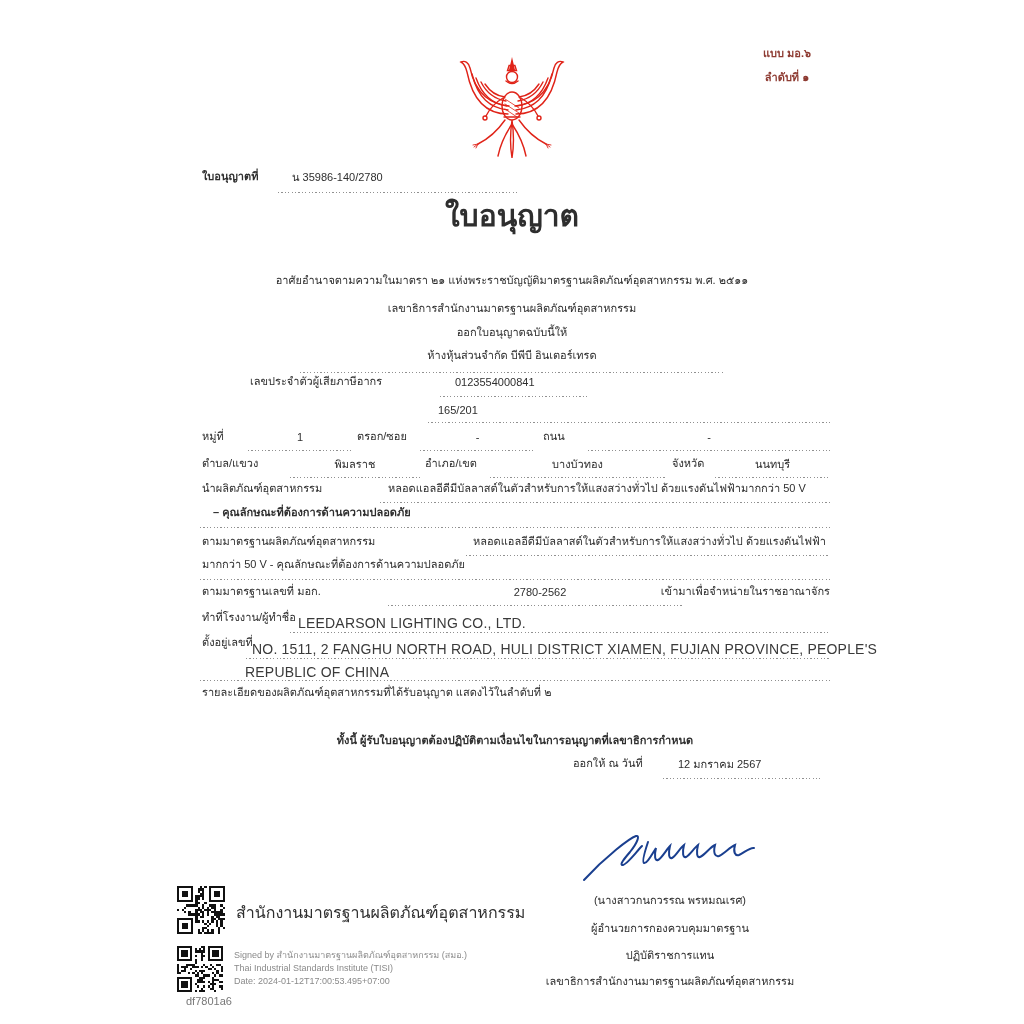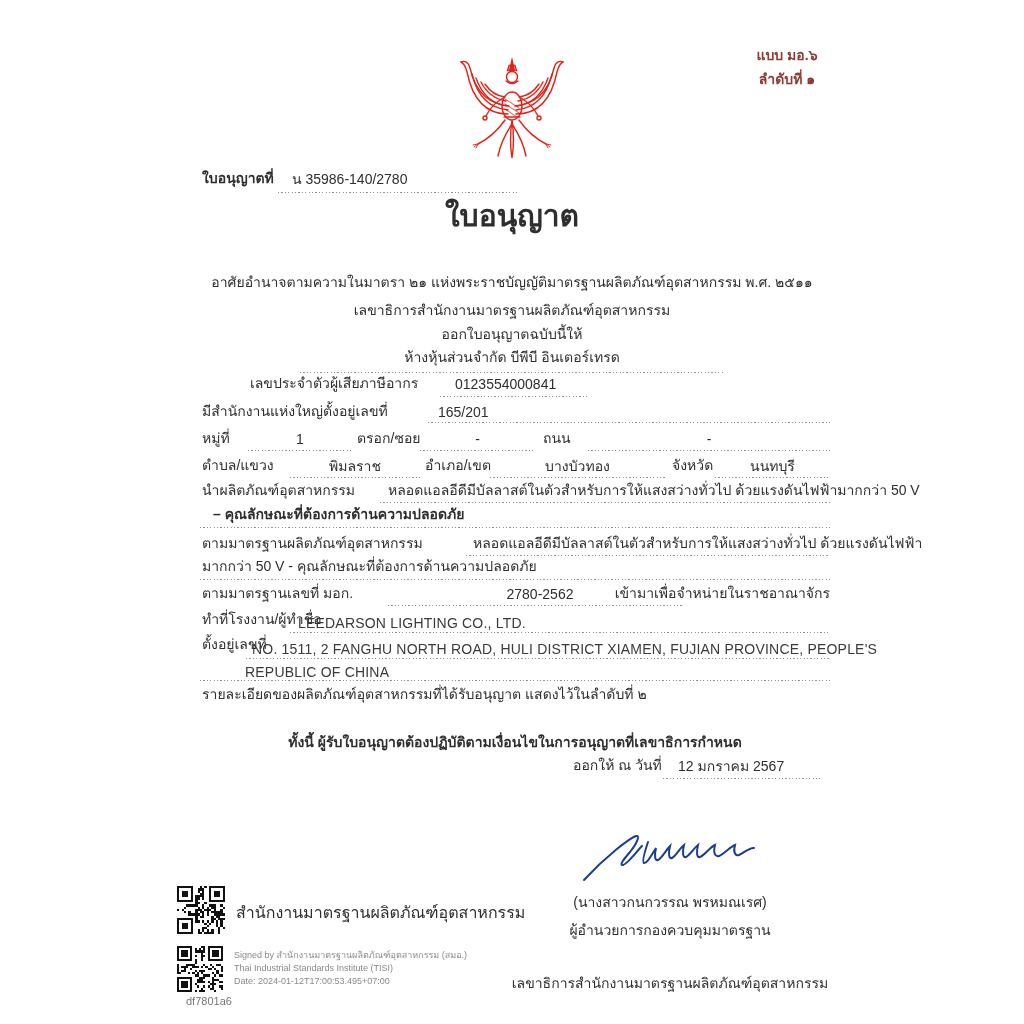--- a/index.html
+++ b/index.html
@@ -1,18 +1,18 @@
 <!DOCTYPE html>
 <html><head>
 <meta charset="utf-8">
 <style>
   html,body{margin:0;padding:0;background:#ffffff;}
   body{width:1024px;height:1024px;font-family:"Liberation Sans","DejaVu Sans",sans-serif;color:#2e2e2e;}
   .page{position:relative;width:1024px;height:1024px;background:#fff;overflow:hidden;}
-  .t{position:absolute;font-size:14px;line-height:1.3;white-space:nowrap;}
+  .t{position:absolute;font-size:11px;line-height:1.3;white-space:nowrap;}
   .b{font-weight:bold;}
   .c{left:0;right:0;text-align:center;}
   .dot{position:absolute;height:2px;background-image:repeating-linear-gradient(90deg,#909090 0 1.2px,transparent 1.2px 3.4px);background-repeat:no-repeat;background-position:left bottom;background-size:100% 1.3px;}
   .redform{color:#8e3b32;font-weight:bold;}
   .eng{font-size:14px;letter-spacing:.2px;color:#3a3a3a;}
   .tiny{font-size:9px;color:#8a8a8a;line-height:1.45;}
   .qr{position:absolute;}
   svg{display:block;}
 </style>
 </head>
@@ -71,21 +71,20 @@
   <div class="t c" style="top:273px;">อาศัยอำนาจตามความในมาตรา ๒๑ แห่งพระราชบัญญัติมาตรฐานผลิตภัณฑ์อุตสาหกรรม พ.ศ. ๒๕๑๑</div>
   <div class="t c" style="top:301px;">เลขาธิการสำนักงานมาตรฐานผลิตภัณฑ์อุตสาหกรรม</div>
   <div class="t c" style="top:325px;">ออกใบอนุญาตฉบับนี้ให้</div>
 
   <div class="t c" style="top:348px;">ห้างหุ้นส่วนจำกัด บีพีบี อินเตอร์เทรด</div>
   <div class="dot" style="left:300px;top:371px;width:425px;"></div>
   <div class="t" style="left:250px;top:374px;">เลขประจำตัวผู้เสียภาษีอากร</div>
   <div class="t" style="left:455px;top:375px;">0123554000841</div>
   <div class="dot" style="left:440px;top:395px;width:150px;"></div>
 
-  <div class="t" style="left:202px;top:402px;">มีสำนักงานแห่งใหญ่ตั้งอยู่เลขที่</div>
   <div class="t" style="left:438px;top:403px;">165/201</div>
   <div class="dot" style="left:428px;top:421px;width:402px;"></div>
 
   <div class="t" style="left:202px;top:429px;">หมู่ที่</div>
   <div class="t" style="left:248px;top:430px;width:104px;text-align:center;">1</div>
   <div class="dot" style="left:248px;top:449px;width:104px;"></div>
   <div class="t" style="left:357px;top:429px;">ตรอก/ซอย</div>
   <div class="t" style="left:420px;top:430px;width:115px;text-align:center;">-</div>
   <div class="dot" style="left:420px;top:449px;width:115px;"></div>
   <div class="t" style="left:543px;top:429px;">ถนน</div>
@@ -135,20 +134,21 @@
   <div class="dot" style="left:663px;top:777px;width:157px;"></div>
 
   <div style="position:absolute;left:578px;top:828px;width:190px;height:58px;">
     <svg viewBox="0 0 190 58" width="190" height="58" fill="none" stroke="#1a3f8f" stroke-width="2" stroke-linecap="round">
       <path d="M6 52 C28 28 52 10 58 8 C62 7 60 14 52 24 C46 31 42 36 44 37 C48 38 58 24 64 18"></path>
       <path d="M70 14 C66 26 64 34 66 35 C69 36 74 26 78 20 C76 28 77 33 80 32 C84 30 88 22 92 18 C90 26 91 31 94 30 C98 28 102 20 106 17 C104 25 105 30 108 29 C112 27 116 20 120 17 C118 25 119 30 122 29 C127 27 132 19 137 17 C135 25 137 29 141 28 C146 26 152 19 157 17 C155 24 157 28 161 27 C166 25 172 19 176 20"></path>
     </svg>
   </div>
   <div class="t" style="left:520px;top:893px;width:300px;text-align:center;">(นางสาวกนกวรรณ พรหมณเรศ)</div>
   <div class="t" style="left:520px;top:921px;width:300px;text-align:center;">ผู้อำนวยการกองควบคุมมาตรฐาน</div>
+  <div class="t" style="left:520px;top:948px;width:300px;text-align:center;">ปฏิบัติราชการแทน</div>
   <div class="t" style="left:490px;top:974px;width:360px;text-align:center;">เลขาธิการสำนักงานมาตรฐานผลิตภัณฑ์อุตสาหกรรม</div>
 
   <div class="qr" style="left:177px;top:886px;width:48px;height:48px;">
       <svg viewBox="0 0 21 21" width="100%" height="100%" fill="#111" shape-rendering="crispEdges">
         <rect x="10" y="0" width="1" height="1"></rect>
         <rect x="12" y="0" width="1" height="1"></rect>
         <rect x="9" y="1" width="1" height="1"></rect>
         <rect x="10" y="1" width="1" height="1"></rect>
         <rect x="11" y="1" width="1" height="1"></rect>
         <rect x="9" y="2" width="1" height="1"></rect>

